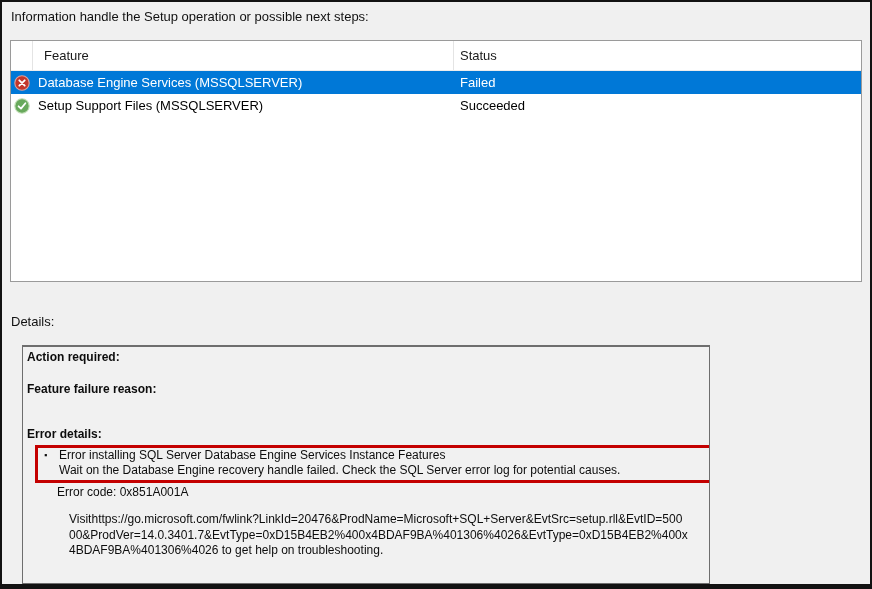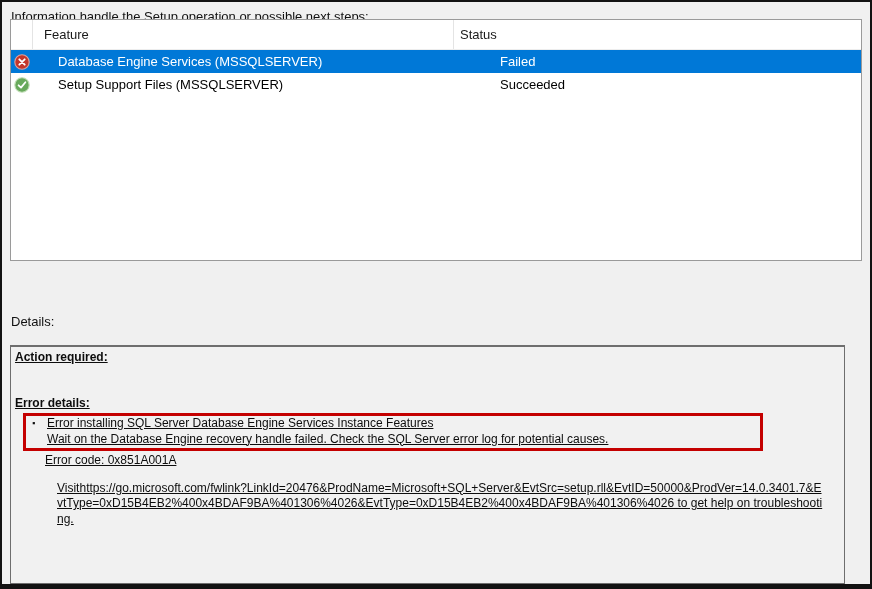--- a/index.html
+++ b/index.html
@@ -11,56 +11,55 @@
     border-bottom-width:5px;
     position:relative;
     font-family:"Liberation Sans", sans-serif;
     color:#111;
     overflow:hidden;
   }
   .abs{position:absolute;}
   #info-label{left:9px;top:7px;font-size:13px;}
   
   #list-box{
-    left:8px;top:17px;width:852px;height:242px;
+    left:8px;top:38px;width:852px;height:242px;
     box-sizing:border-box;
     background:#ffffff;
     border:1px solid #9a9a9a;
   }
   .lv-header{
     display:grid;grid-template-columns:22px 421px 1fr;
     height:29px;align-items:center;
     font-size:13px;color:#1a1a1a;
     border-bottom:1px solid #ededed;
   }
   .lv-header .hc{height:100%;display:flex;align-items:center;box-sizing:border-box;}
   .lv-header .hc-icon{border-right:1px solid #e4e4e4;}
   .lv-header .hc-feature{padding-left:11px;border-right:1px solid #e4e4e4;}
   .lv-header .hc-status{padding-left:6px;}
   .lv-row{
     display:grid;grid-template-columns:22px 421px 1fr;
     height:23px;align-items:center;
-    font-size:13px;color:#000;gap:20px;
+    font-size:13px;color:#000;
   }
   .lv-row.selected{background:#0078d7;color:#ffffff;}
   .cell-icon{display:flex;align-items:center;justify-content:center;}
   .cell-feature{padding-left:5px;white-space:nowrap;overflow:hidden;}
   .cell-status{padding-left:6px;white-space:nowrap;}
   .st-ic{width:16px;height:16px;display:block;}
   
   #details-label{left:9px;top:312px;font-size:13px;text-align:center;}
   #details-box{
-    left:8px;top:343px;width:835px;height:239px;
+    left:20px;top:343px;width:688px;height:239px;
     box-sizing:border-box;
     background:#f1f1f1;
     border:1px solid #6e6e6e;
     border-top-width:2px;
     font-size:12px;line-height:15.5px;color:#0d0d0d;
     overflow:hidden;
-    text-decoration:underline;
   }
   .dh{font-weight:bold;margin:0;padding-left:4px;}
   .dh-first{margin-top:3px;}
   .dh-mid{margin-top:16px;}
   .dh-last{margin-top:30px;}
   .db{margin:0;padding-left:18px;}
   #error-annotation{
     margin:2px 0 0 12px;
     width:740px;
     box-sizing:border-box;
@@ -105,20 +104,21 @@
     <div class="cell-feature">Setup Support Files (MSSQLSERVER)</div>
     <div class="cell-status">Succeeded</div>
   </div>
 </div>
 
 <div class="abs" id="details-label">Details:</div>
 
 <div class="abs" id="details-box">
   <p class="dh dh-first">Action required:</p>
 
+  <p class="dh dh-mid">Feature failure reason:</p>
 
   <p class="dh dh-last">Error details:</p>
 
   <div id="error-annotation">
     <div class="al">
       <span class="bullet">▪</span><span>Error installing SQL Server Database Engine Services Instance Features</span>
     </div>
     <div class="al">
       <span>Wait on the Database Engine recovery handle failed. Check the SQL Server error log for potential causes.</span>
     </div>

